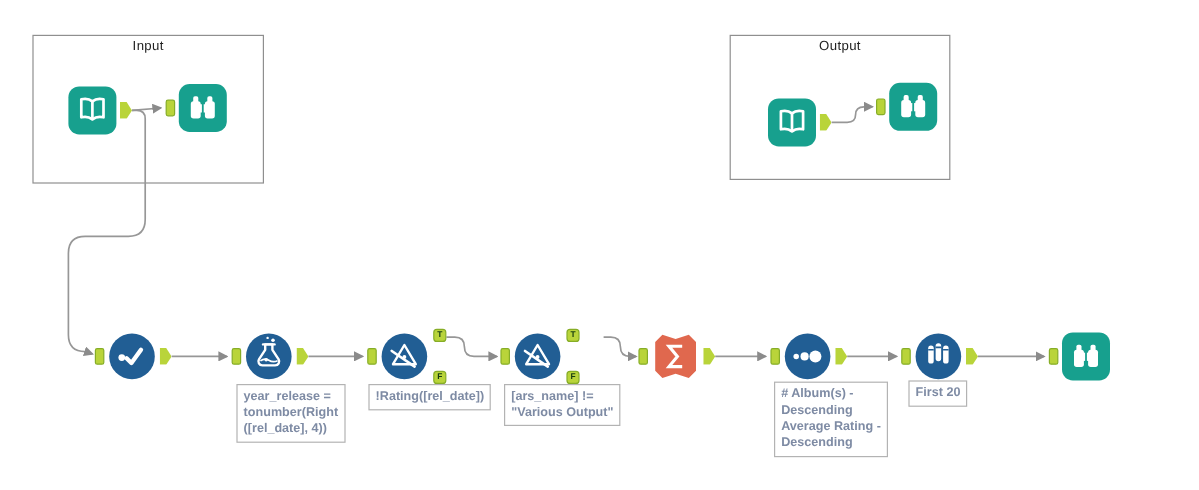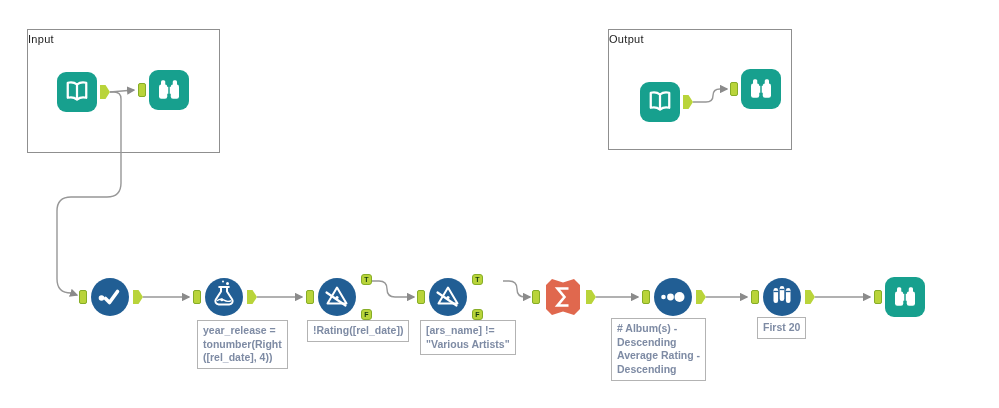--- a/index.html
+++ b/index.html
@@ -9,21 +9,21 @@
   }
   :root{
     --teal:#17a08e; --blue:#215e94; --orange:#e0684e;
     --anchor:#b9d43a; --anchor-border:#86ad27; --wire:#979797;
   }
   .container-box{
     position:absolute;background:#ffffff;border:1px solid #8f8f8f;
     box-sizing:border-box;z-index:1;
   }
   .container-label{
-    position:absolute;top:3px;left:0;width:100%;
+    position:absolute;top:3px;left:0;width:100%;text-align:center;
     font-size:11px;color:#222;letter-spacing:.3px;
   }
   #wire-layer{position:absolute;left:0;top:0;z-index:2;pointer-events:none;}
   #wire-layer path{stroke:var(--wire);stroke-width:1.4;fill:none;}
   .tool{position:absolute;width:40px;height:40px;z-index:3;}
   .tile{
     width:40px;height:40px;border-radius:9px;background:var(--teal);
     display:flex;align-items:center;justify-content:center;
   }
   .bare{width:40px;height:40px;}
@@ -232,18 +232,18 @@
       </svg>
   </div>
   <span class="anchor in"></span>
 </div>
 
 <div class="annotation" style="left:197px;top:320px">year_release =
 tonumber(Right
 ([rel_date], 4))</div>
 <div class="annotation" style="left:307px;top:320px">!Rating([rel_date])</div>
 <div class="annotation" style="left:420px;top:320px">[ars_name] !=
-"Various Artists"</div>
-<div class="annotation" style="left:611px;top:318px"># Album(s) -
+"Various Output"</div>
+<div class="annotation" style="left:645px;top:318px"># Album(s) -
 Descending
 Average Rating -
 Descending</div>
 <div class="annotation" style="left:757px;top:317px">First 20</div>
 
 </body></html>

